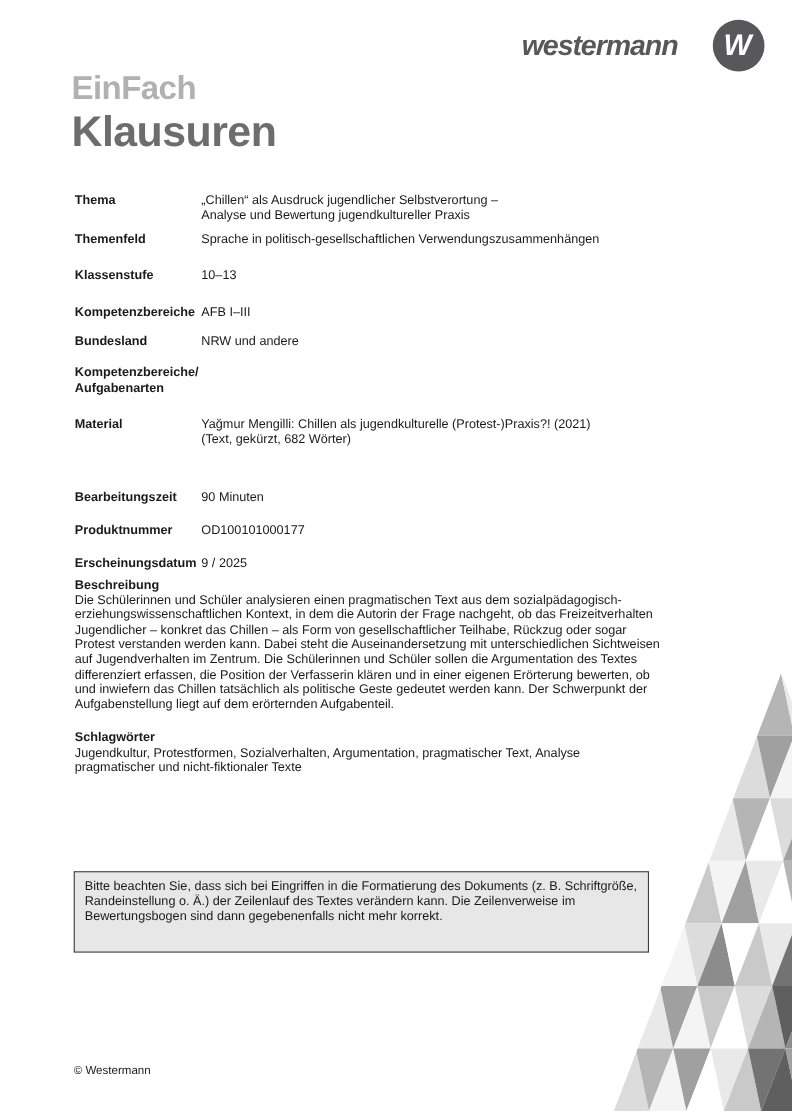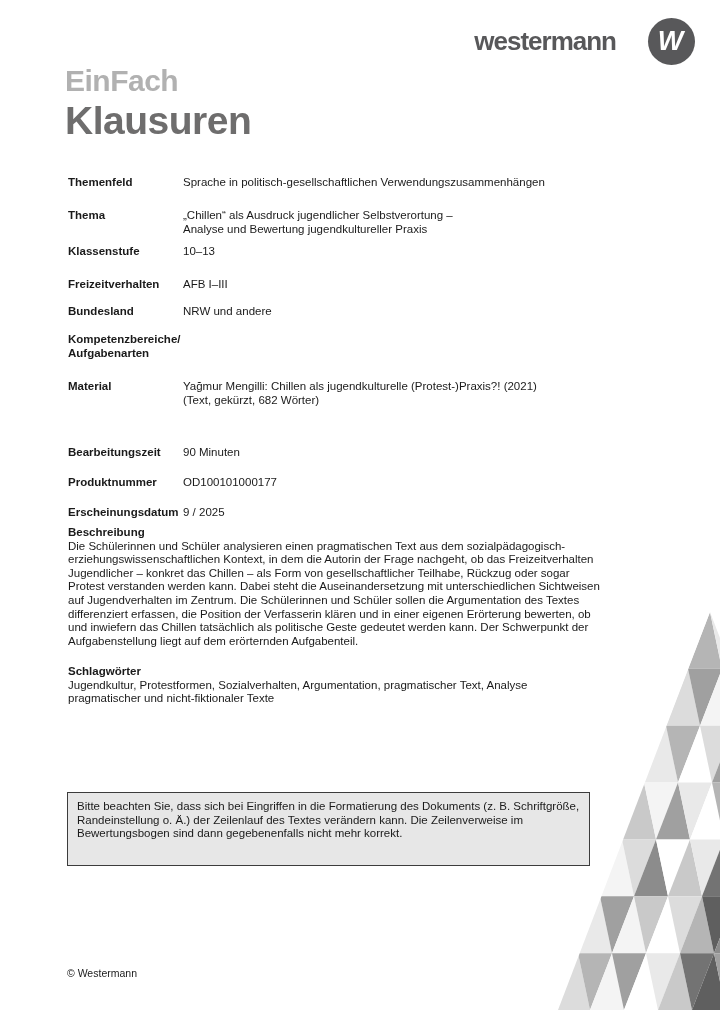--- a/index.html
+++ b/index.html
@@ -3,21 +3,21 @@
 <meta charset="utf-8">
 <style>
   html,body{margin:0;padding:0;}
   body{
     width:720px;height:1018px;position:relative;background:#ffffff;
     font-family:"Liberation Sans",sans-serif;color:#1a1a1a;overflow:hidden;
   }
   
   .wordmark{
     position:absolute;top:26px;right:104px;
-    font-size:26px;font-weight:bold;
+    font-size:26px;font-weight:bold;font-style:italic;
     color:#58585a;letter-spacing:-1px;
   }
   .logo-circle{
     position:absolute;top:18px;right:25px;width:47px;height:47px;border-radius:50%;
     background:#58585a;display:flex;align-items:center;justify-content:center;
   }
   .logo-circle span{
     color:#ffffff;font-weight:bold;font-style:italic;font-size:27px;line-height:1;
     transform:translateX(-1px);
   }
@@ -54,35 +54,35 @@
 <div class="logo-circle" style="background: rgb(88, 88, 90);">
   <span>W</span>
 </div>
 
 <div class="series-title">
   <div class="series-line1" style="color: rgb(177, 177, 177);">EinFach</div>
   <div class="series-line2" style="color: rgb(110, 109, 109);">Klausuren</div>
 </div>
 
 <div class="meta">
-  <div class="meta-row" style="margin-bottom:19px">
-    <div class="meta-label">Themenfeld</div>
-    <div class="meta-value">Sprache in politisch-gesellschaftlichen Verwendungszusammenhängen</div>
-  </div>
   <div class="meta-row" style="margin-bottom:8px">
     <div class="meta-label">Thema</div>
     <div class="meta-value">„Chillen“ als Ausdruck jugendlicher Selbstverortung –
 Analyse und Bewertung jugendkultureller Praxis</div>
   </div>
   <div class="meta-row" style="margin-bottom:19px">
+    <div class="meta-label">Themenfeld</div>
+    <div class="meta-value">Sprache in politisch-gesellschaftlichen Verwendungszusammenhängen</div>
+  </div>
+  <div class="meta-row" style="margin-bottom:19px">
     <div class="meta-label">Klassenstufe</div>
     <div class="meta-value">10–13</div>
   </div>
   <div class="meta-row" style="margin-bottom:13px">
-    <div class="meta-label">Freizeitverhalten</div>
+    <div class="meta-label">Kompetenzbereiche</div>
     <div class="meta-value">AFB I–III</div>
   </div>
   <div class="meta-row" style="margin-bottom:14px">
     <div class="meta-label">Bundesland</div>
     <div class="meta-value">NRW und andere</div>
   </div>
   <div class="meta-row" style="margin-bottom:19px">
     <div class="meta-label">Kompetenzbereiche/
 Aufgabenarten</div>
   </div>

